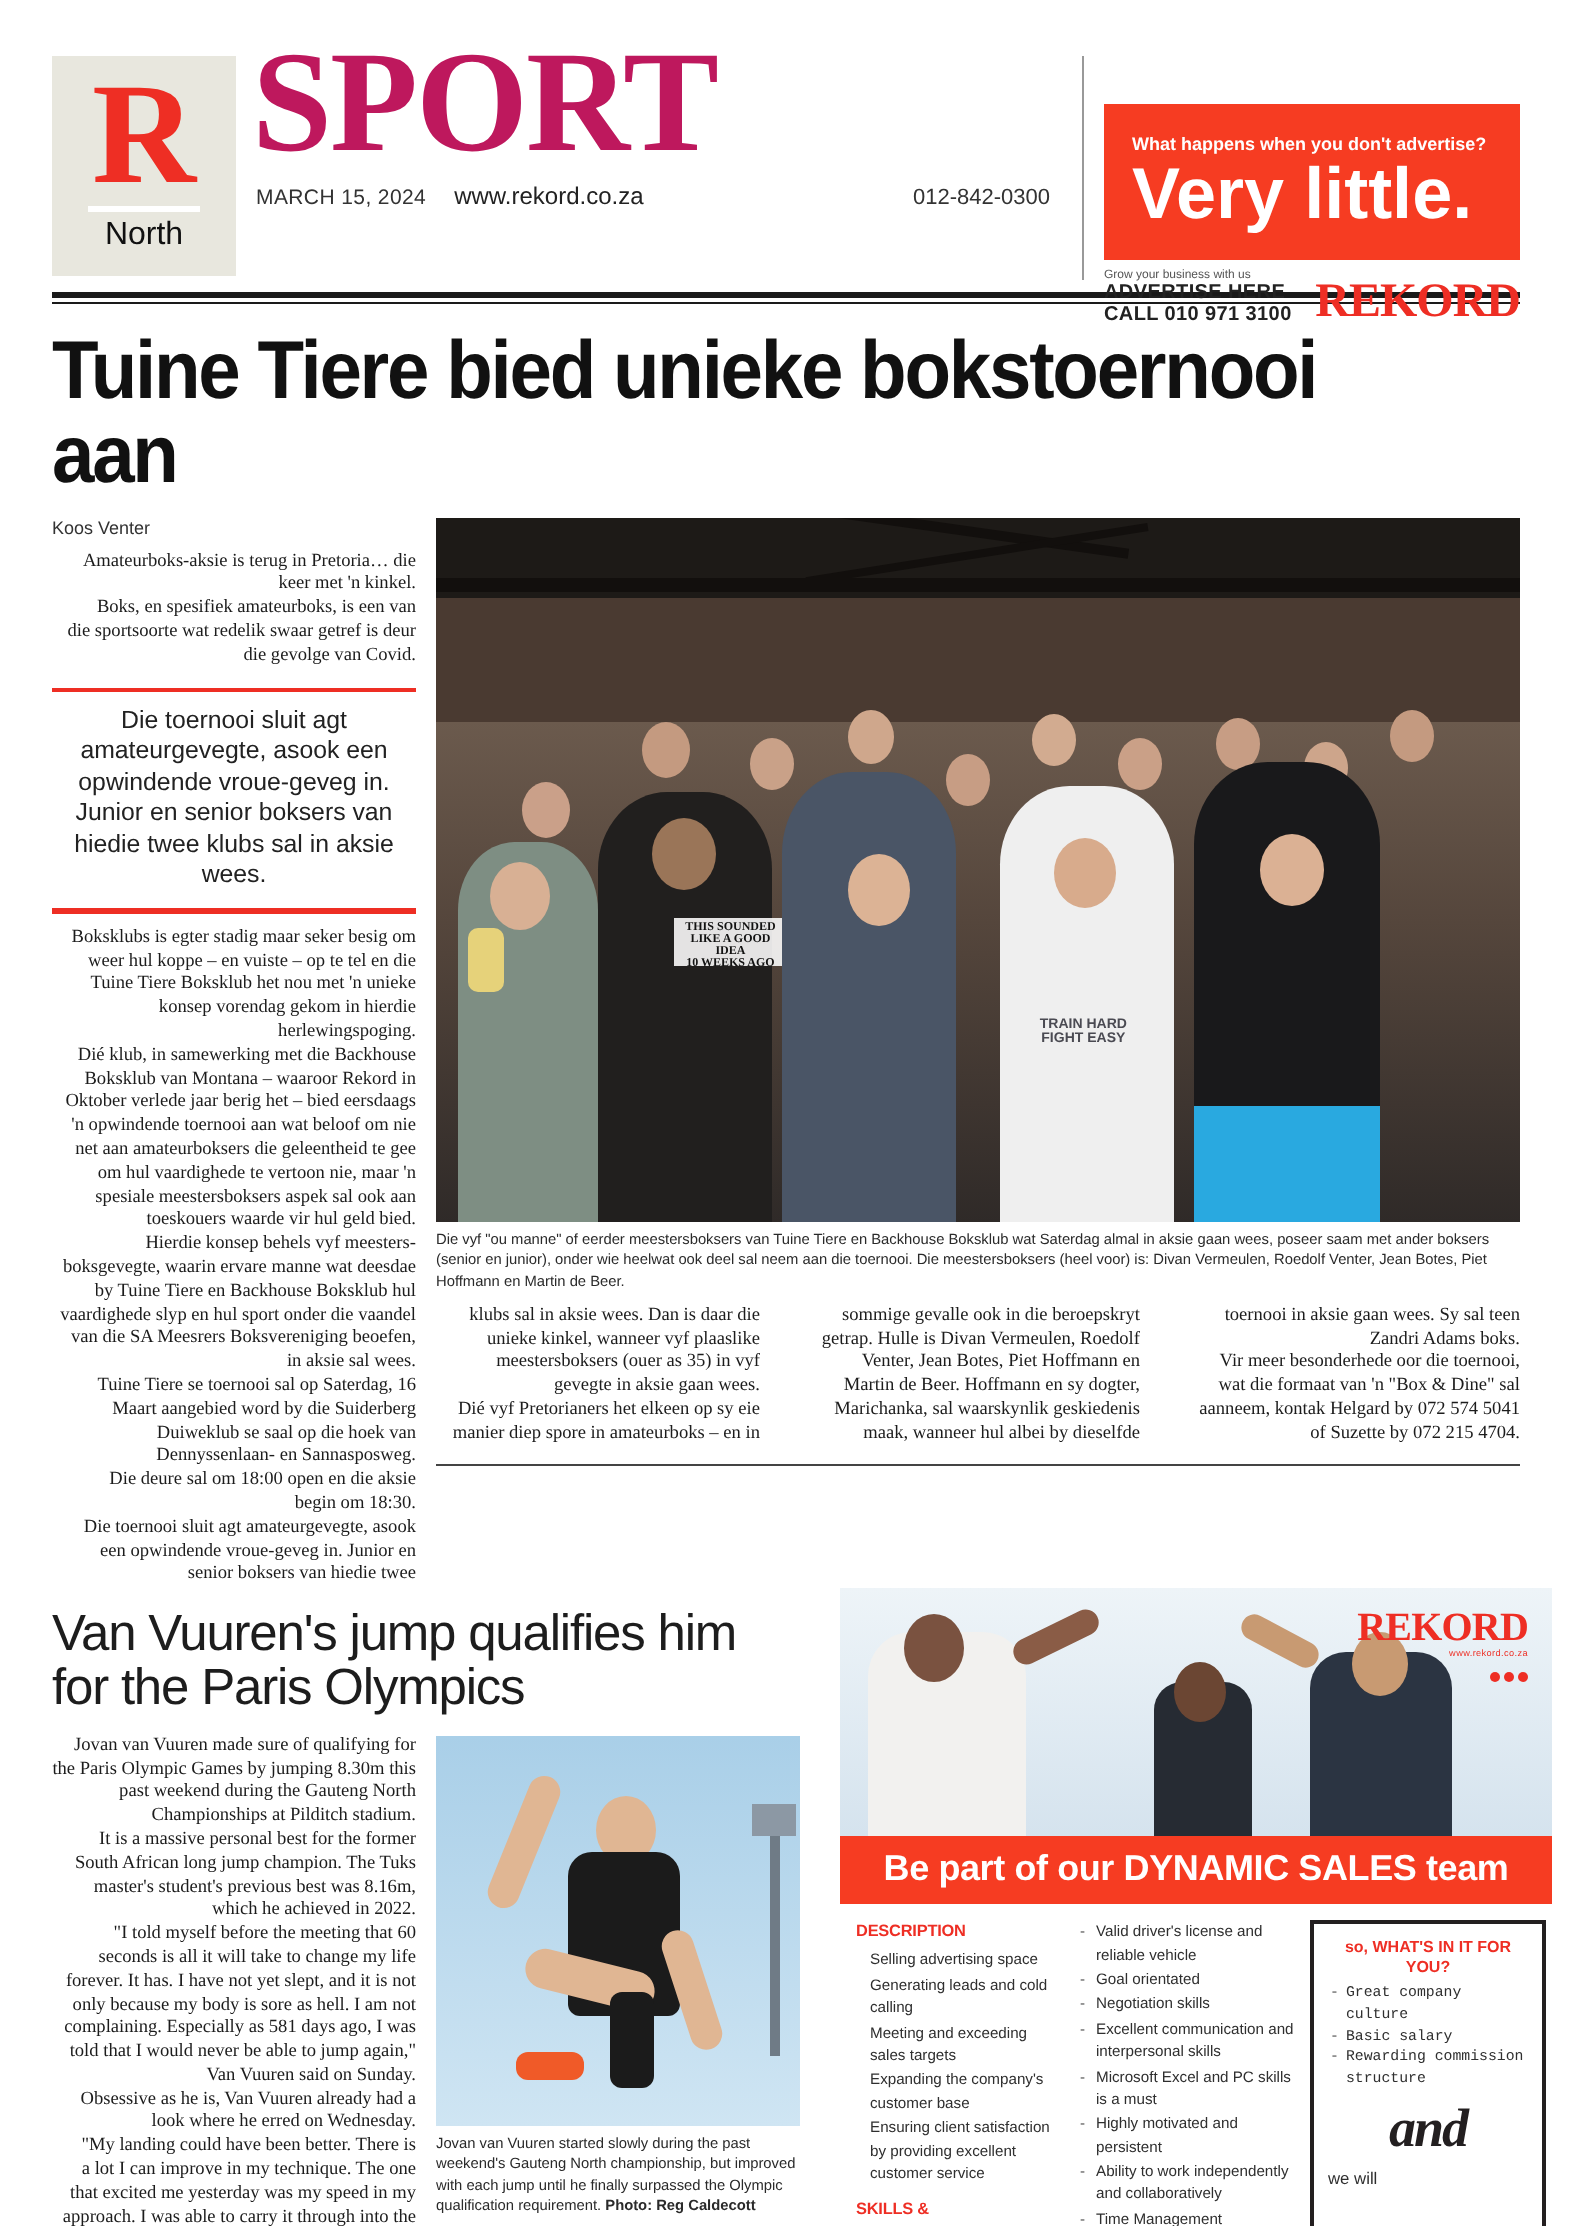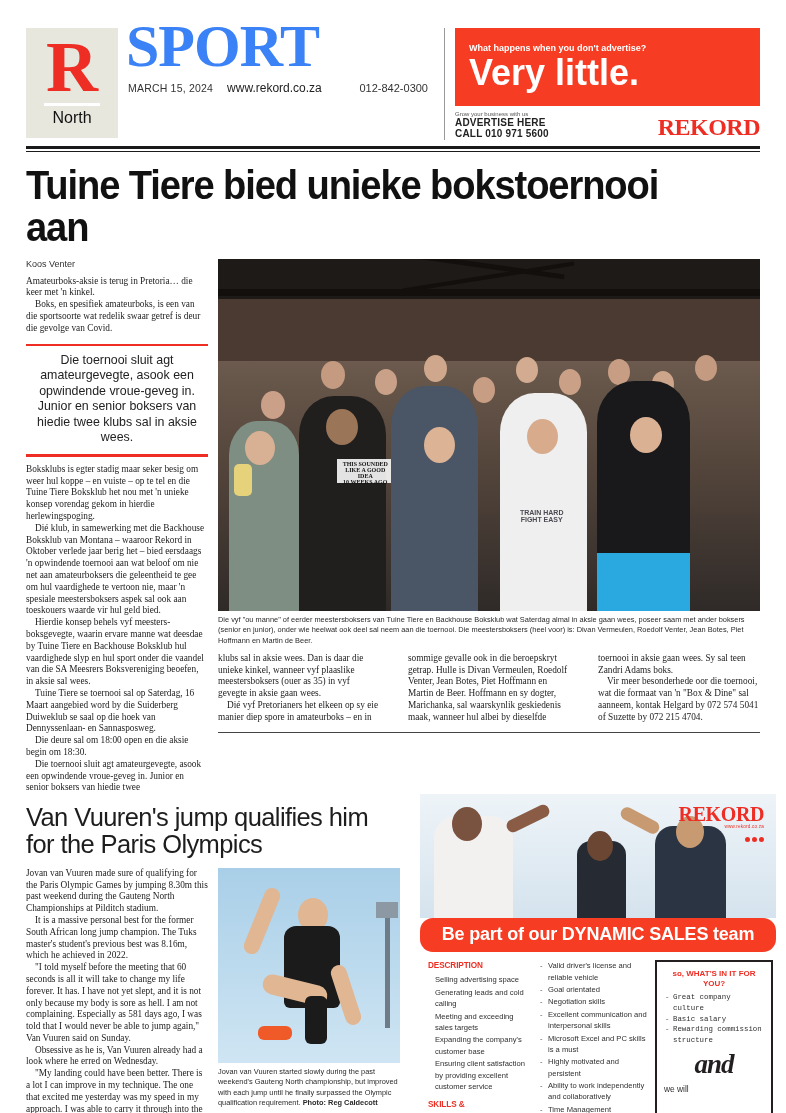--- a/index.html
+++ b/index.html
@@ -21,35 +21,35 @@
     display: flex; flex-direction: column; align-items: center; justify-content: center;
   }
   .north-r {
     font-family: "Liberation Serif", serif; font-weight: bold; color: #ee2e24;
     font-size: 72px; line-height: 0.85; margin-top: -2px;
   }
   .north-rule { width: 56px; height: 3px; background: #ffffff; margin: 4px 0 3px 0; }
   .north-label { font-family: "Liberation Sans", sans-serif; font-size: 16px; color: #111; }
   .sport-wrap { position: relative; flex: 1 1 auto; padding-left: 8px; }
   .sport-word {
-    font-family: "Liberation Serif", serif; font-weight: bold; color: #3b82f6;
-    font-size: 60px; line-height: 0.82; letter-spacing: -1px; margin-top: -6px;
+    font-family: "Liberation Serif", serif; font-weight: bold; color: #be185d;
+    font-size: 72px; line-height: 0.82; letter-spacing: -1px; margin-top: -6px;
   }
   .mast-meta {
     display: flex; align-items: baseline; gap: 14px;
     font-family: "Liberation Sans", sans-serif; font-size: 10.5px; color: #333;
     margin-top: 10px; padding-left: 2px;
   }
   .mast-date { letter-spacing: .2px; }
   .mast-url { font-size: 12px; color: #222; }
   .mast-phone { font-size: 11px; color: #333; margin-left: auto; padding-right: 6px; }
 
   .mast-divider { width: 1px; background: #999; align-self: stretch; margin: 0 10px; }
 
-  .ad-top { width: 305px; }
+  .ad-top { width: 208px; margin-top: 24px; }
   .ad-red {
     background: #f63c22; color: #fff; height: 78px;
     display: flex; flex-direction: column; justify-content: center; padding: 6px 14px;
   }
   .ad-red-sm { font-family: "Liberation Sans", sans-serif; font-weight: bold; font-size: 9px; margin-bottom: 2px; }
   .ad-red-big { font-family: "Liberation Sans", sans-serif; font-weight: bold; font-size: 36px; color: #ffffff; line-height: 1; }
   .ad-bottom-row { display: flex; align-items: flex-end; justify-content: space-between; margin-top: 5px; }
   .ad-adv { font-family: "Liberation Sans", sans-serif; color: #222; }
   .ad-adv .tiny { font-size: 6px; color: #555; display: block; }
   .ad-adv .l1 { font-size: 10px; font-weight: bold; display: block; letter-spacing: .2px;}
@@ -67,21 +67,21 @@
     font-family: "Liberation Sans", sans-serif; font-weight: bold;
     font-size: 41px; line-height: 1.02; letter-spacing: -1.2px;
     color: #111; margin: 13px 0 10px 0;
     transform: scaleX(0.93); transform-origin: left center;
   }
 
   
   .art1 { display: flex; gap: 10px; }
   .col-narrow { width: 182px; flex: 0 0 182px; }
   .byline { font-family: "Liberation Sans", sans-serif; font-size: 9px; color: #333; margin-bottom: 7px; }
-  .body-text { font-size: 9.3px; line-height: 1.27; text-align: left; color: #1c1c1c; }
+  .body-text { font-size: 9.3px; line-height: 1.27; text-align: right; color: #1c1c1c; }
   .body-text p { text-indent: 9px; margin: 0; }
   .body-text p.first { text-indent: 0; }
 
   .pull-rule { height: 2.5px; background: #ee2e24; margin: 9px 0 7px 0; }
   .pullquote {
     font-family: "Liberation Sans", sans-serif; font-size: 12.4px; line-height: 1.24;
     text-align: center; color: #222;
   }
 
   .photo-main {
@@ -122,21 +122,21 @@
     background: linear-gradient(#e8f0f6, #cfe0ec); }
   .sales-rekord {
     position: absolute; right: 12px; top: 10px; text-align: right;
   }
   .sales-rekord .rk { font-family: "Liberation Serif", serif; font-weight: bold; color: #ee2e24; font-size: 20px; line-height: 1; letter-spacing: -0.4px;}
   .sales-rekord .rkurl { font-family: "Liberation Sans", sans-serif; font-size: 4.6px; color: #ee2e24; letter-spacing: .2px; }
   .sales-dots { display: inline-flex; gap: 2px; margin-left: 4px; vertical-align: middle;}
   .sales-dots i { display:block; width: 5px; height: 5px; border-radius: 50%; background: #ee2e24; }
   .sales-banner {
     background: #f63c22; color: #fff; font-family: "Liberation Sans", sans-serif;
-    font-weight: bold; font-size: 18px; text-align: center; padding: 6px 0 7px 0; letter-spacing: -0.2px; border-radius: 13px;
+    font-weight: bold; font-size: 18px; text-align: center; padding: 6px 0 7px 0; letter-spacing: -0.2px;
   }
   .sales-body { display: flex; gap: 8px; padding: 8px 8px 0 8px; }
   .sb-col { font-family: "Liberation Sans", sans-serif; font-size: 7.6px; line-height: 1.5; color: #2f2f2f; }
   .sb-col.c1 { width: 103px; flex: 0 0 103px;}
   .sb-col.c2 { width: 108px; flex: 0 0 108px;}
   .sb-head { color: #ee2e24; font-weight: bold; font-size: 8.2px; margin-bottom: 2px; letter-spacing: -0.1px;}
   .sb-list { list-style: none; }
   .sb-list li { position: relative; padding-left: 9px; margin-bottom: 1px; }
   .sb-list li:before { content: "-"; position: absolute; left: 1px; top: 0; color: #555; }
   .sb-plainlist li:before { content: ""; }
@@ -192,21 +192,21 @@
 
     <div class="ad-top">
       <div class="ad-red">
         <div class="ad-red-sm">What happens when you don't advertise?</div>
         <div class="ad-red-big">Very little.</div>
       </div>
       <div class="ad-bottom-row">
         <div class="ad-adv">
           <span class="tiny">Grow your business with us</span>
           <span class="l1">ADVERTISE HERE</span>
-          <span class="l2">CALL 010 971 5600</span>
+          <span class="l2">CALL 010 971 3100</span>
         </div>
         <div class="rekord-logo">REKORD</div>
       </div>
     </div>
   </div>
 
   <div class="rule-thick"></div>
   <div class="rule-thin"></div>
 
   <h1 class="headline-1">Tuine Tiere bied unieke bokstoernooi aan</h1>

